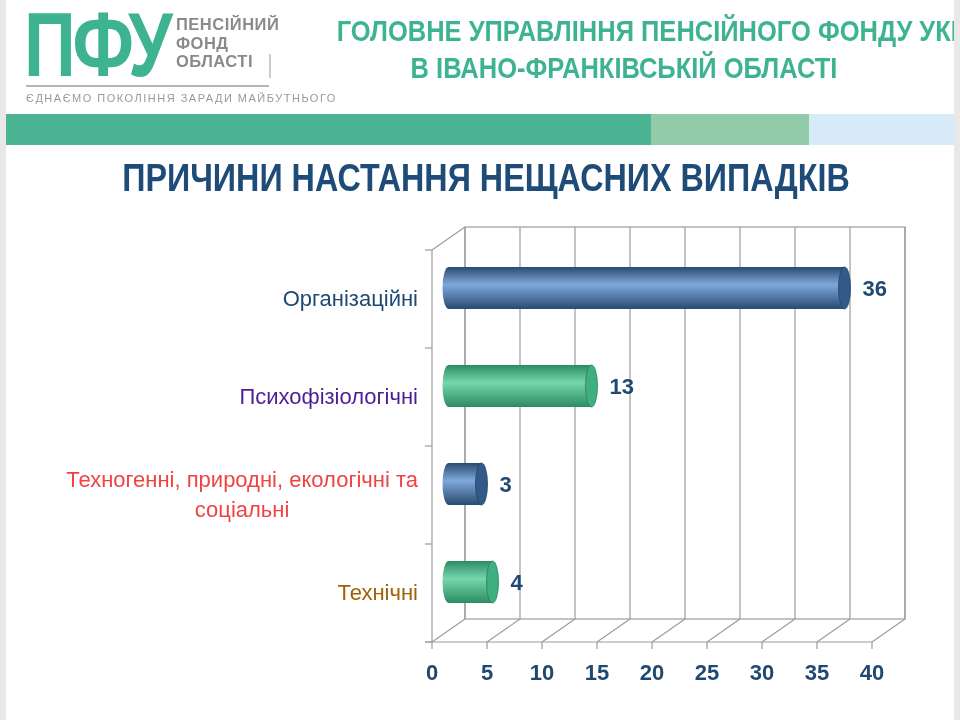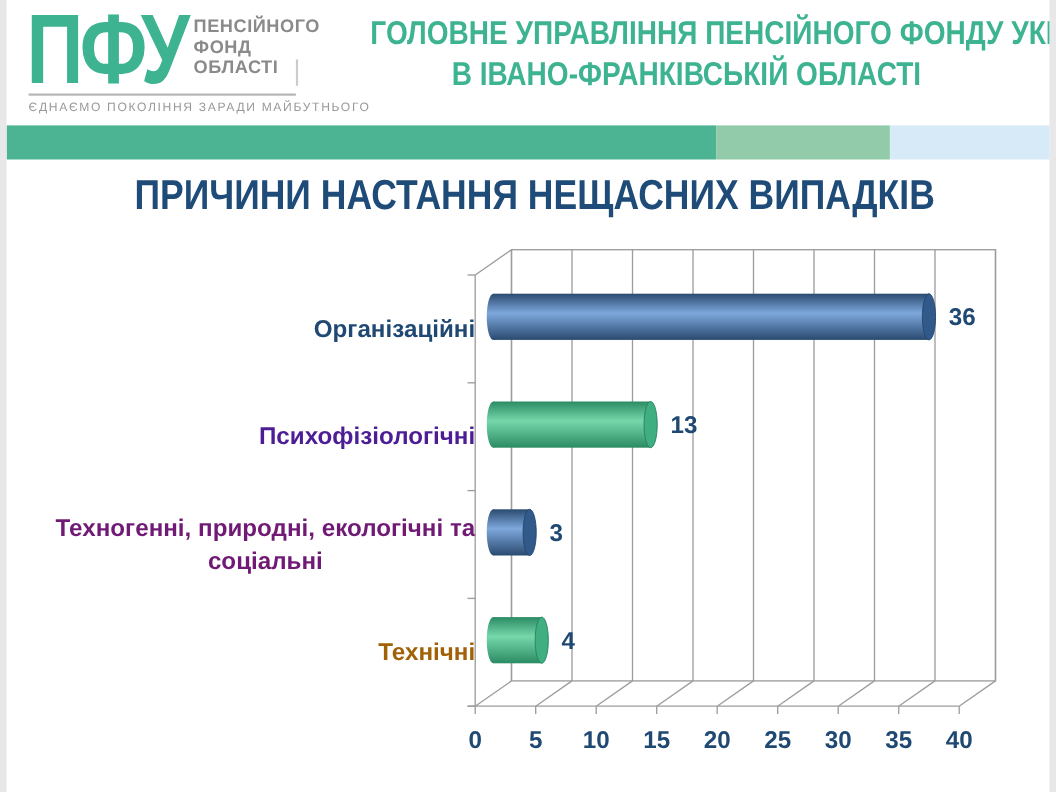--- a/index.html
+++ b/index.html
@@ -43,36 +43,36 @@
   .band .seg1{width:645px;}
   .band .seg2{width:158px;}
   .band .seg3{width:157px;}
   
   .chart-title{
     position:absolute;left:0;top:156px;width:960px;margin:0;
     text-align:center;font-weight:bold;font-size:38px;line-height:44px;
   }
   .chart-title span{display:inline-block;transform:scaleX(.85);transform-origin:center top;white-space:nowrap;}
   .cat-label{
-    position:absolute;left:32px;width:394px;height:98px;
+    position:absolute;left:18px;width:394px;height:98px;
     display:flex;align-items:center;justify-content:flex-end;
-    font-weight:bold;font-size:22px;line-height:30px;
+    font-weight:normal;font-size:22px;line-height:30px;
   }
   .cat-label span{display:inline-block;text-align:center;}
   #chart-svg{position:absolute;left:0;top:0;width:960px;height:720px;}
 </style>
 </head>
 <body>
 
 <div class="slide">
 
   <div>
     <div class="logo-acronym" style="color: rgb(62, 179, 146);">ПФУ</div>
     <div class="logo-org">
-      <div>ПЕНСІЙНОГО</div>
+      <div>ПЕНСІЙНИЙ</div>
       <div>ФОНД</div>
       <div>ОБЛАСТІ</div>
     </div>
     <div class="logo-divider"></div>
     <div class="logo-rule"></div>
     <div class="logo-tagline">ЄДНАЄМО ПОКОЛІННЯ ЗАРАДИ МАЙБУТНЬОГО</div>
     <div class="header-title" style="color: rgb(62, 179, 146);">
       <div>ГОЛОВНЕ УПРАВЛІННЯ ПЕНСІЙНОГО ФОНДУ УКРАЇНИ</div>
       <div>В ІВАНО-ФРАНКІВСЬКІЙ ОБЛАСТІ</div>
     </div>
@@ -88,21 +88,21 @@
     <span>ПРИЧИНИ НАСТАННЯ НЕЩАСНИХ ВИПАДКІВ</span>
   </h1>
 
   <div id="cat-labels">
       <div class="cat-label" style="top: 250px; color: rgb(31, 73, 115);">
         <span>Організаційні</span>
       </div>
       <div class="cat-label" style="top: 348px; color: #4c1d95;">
         <span>Психофізіологічні</span>
       </div>
-      <div class="cat-label" style="top: 446px; color: #701a75;">
+      <div class="cat-label" style="top: 446px; color: #ef4444;">
         <span>Техногенні, природні, екологічні та<br>соціальні</span>
       </div>
       <div class="cat-label" style="top: 544px; color: #a16207;">
         <span>Технічні</span>
       </div>
     </div>
 
   <svg id="chart-svg" viewBox="0 0 960 720" xmlns="http://www.w3.org/2000/svg">
       <defs>
         <linearGradient id="grad-blue" x1="0" y1="0" x2="0" y2="1">

